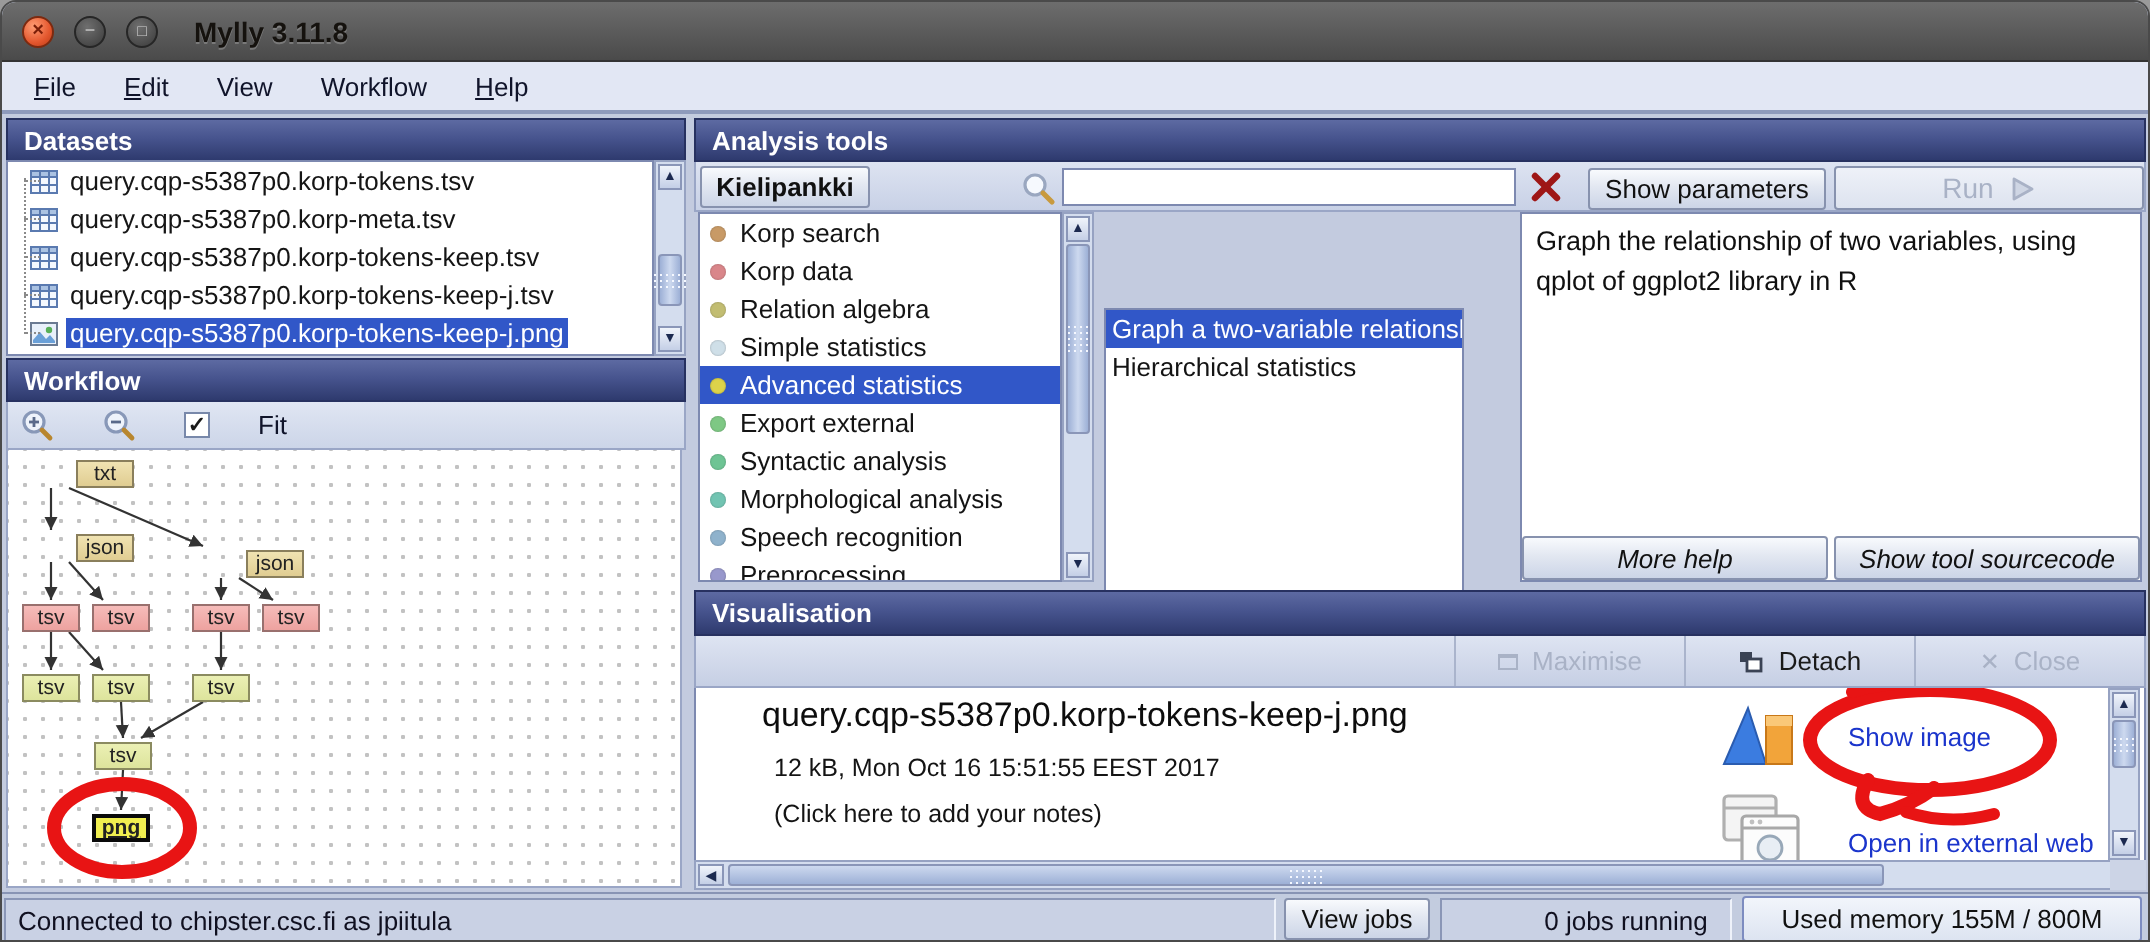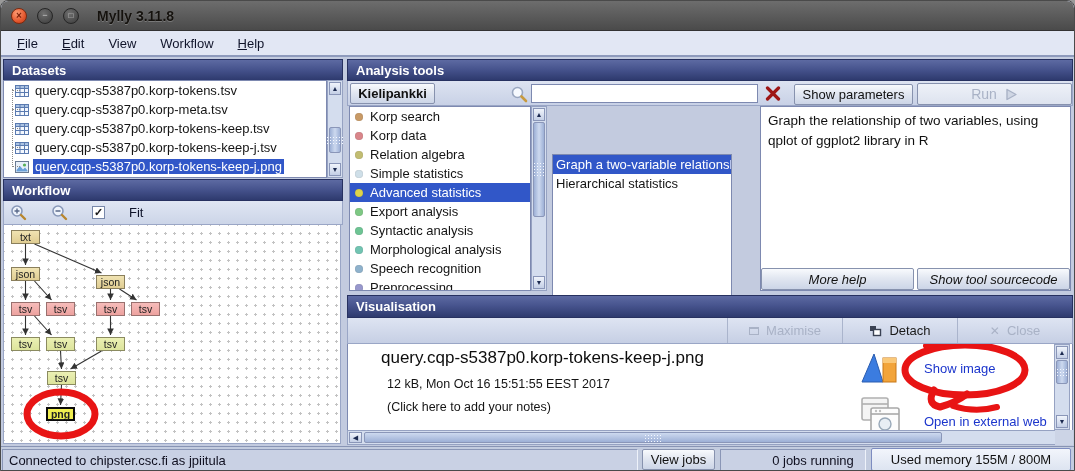--- a/index.html
+++ b/index.html
@@ -73,21 +73,21 @@
                 display:flex; align-items:center; gap:24px; padding-left:6px; font-size:13px; color:#10142a; }
   .chk { width:13px; height:13px; background:#fff; border:1px solid #7888aa; display:flex;
          align-items:center; justify-content:center; font-size:11px; font-weight:bold; color:#1a1a1a; }
   .chk.on::before { content:"\2713"; }
   .wf-canvas { position:absolute; left:0; top:46px; width:338px; height:219px; background:#fff;
                border:1px solid #9aa6c6; border-top:none; overflow:hidden;
                background-image:radial-gradient(#c2c2c2 1px, transparent 1.2px);
                background-size:9px 9px; background-position:4px 4px; }
   .wf-node { position:absolute; width:29px; height:14px; display:flex; align-items:center;
              justify-content:center; font-size:10.5px; color:#222; border:1px solid #8a7f5c; }
-  .wf-node.tan   { background:linear-gradient(#f0e3b2,#e0cd92); }
+  .wf-node.tan   { background:linear-gradient(#f0e3b2,#e0cd92);margin-left:27px; }
   .wf-node.pink  { background:linear-gradient(#f6bcba,#eda29f); border-color:#99706e; }
   .wf-node.green { background:linear-gradient(#ebf0b4,#dde49c); border-color:#8b8b60; }
   .wf-node.selected { background:#f0ee50; border:2px solid #0a0a0a; font-weight:bold;
                       text-decoration:underline; }
   .wf-svg, .anno-svg { position:absolute; left:0; top:0; pointer-events:none; }
 
   
   .analysis { position:absolute; left:346px; top:58px; width:726px; height:232px; }
   .an-toolbar { position:absolute; left:0; top:22px; width:726px; height:25px;
                 background:linear-gradient(#dde3f1,#c8d1e6); border:1px solid #9aa6c6; border-top:none; }
@@ -339,21 +339,21 @@
         <div class="cat-row">
           <span class="dot" style="background: rgb(207, 223, 232);"></span>
           <span>Simple statistics</span>
         </div>
         <div class="cat-row sel">
           <span class="dot" style="background: rgb(221, 211, 74);"></span>
           <span>Advanced statistics</span>
         </div>
         <div class="cat-row">
           <span class="dot" style="background: rgb(126, 200, 132);"></span>
-          <span>Export analysis</span>
+          <span>Export external</span>
         </div>
         <div class="cat-row">
           <span class="dot" style="background: rgb(110, 196, 148);"></span>
           <span>Syntactic analysis</span>
         </div>
         <div class="cat-row">
           <span class="dot" style="background: rgb(114, 196, 178);"></span>
           <span>Morphological analysis</span>
         </div>
         <div class="cat-row">

